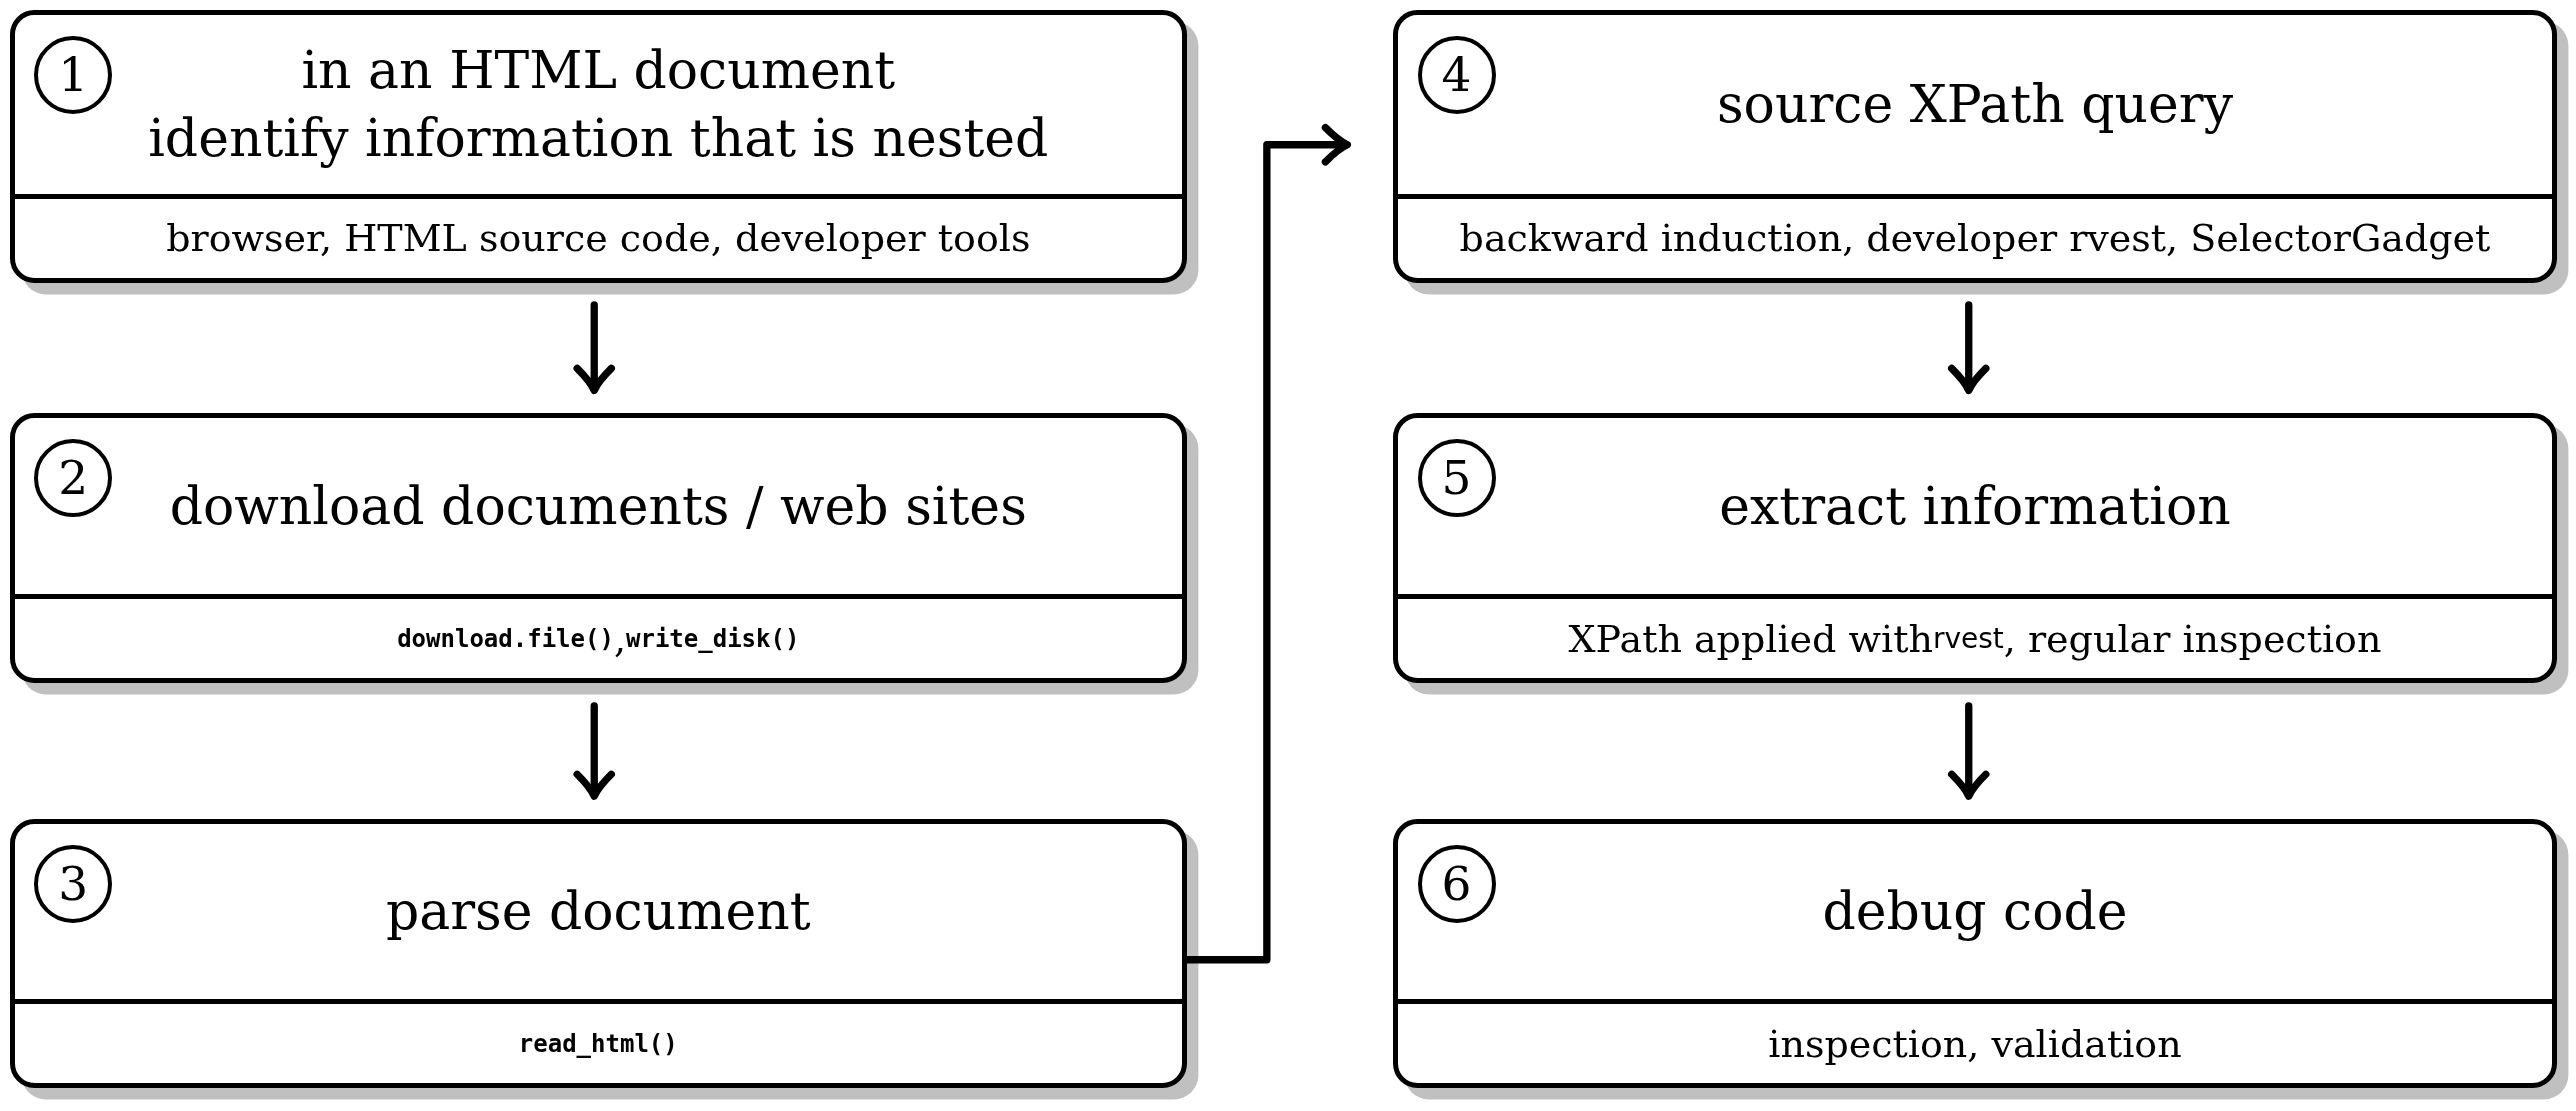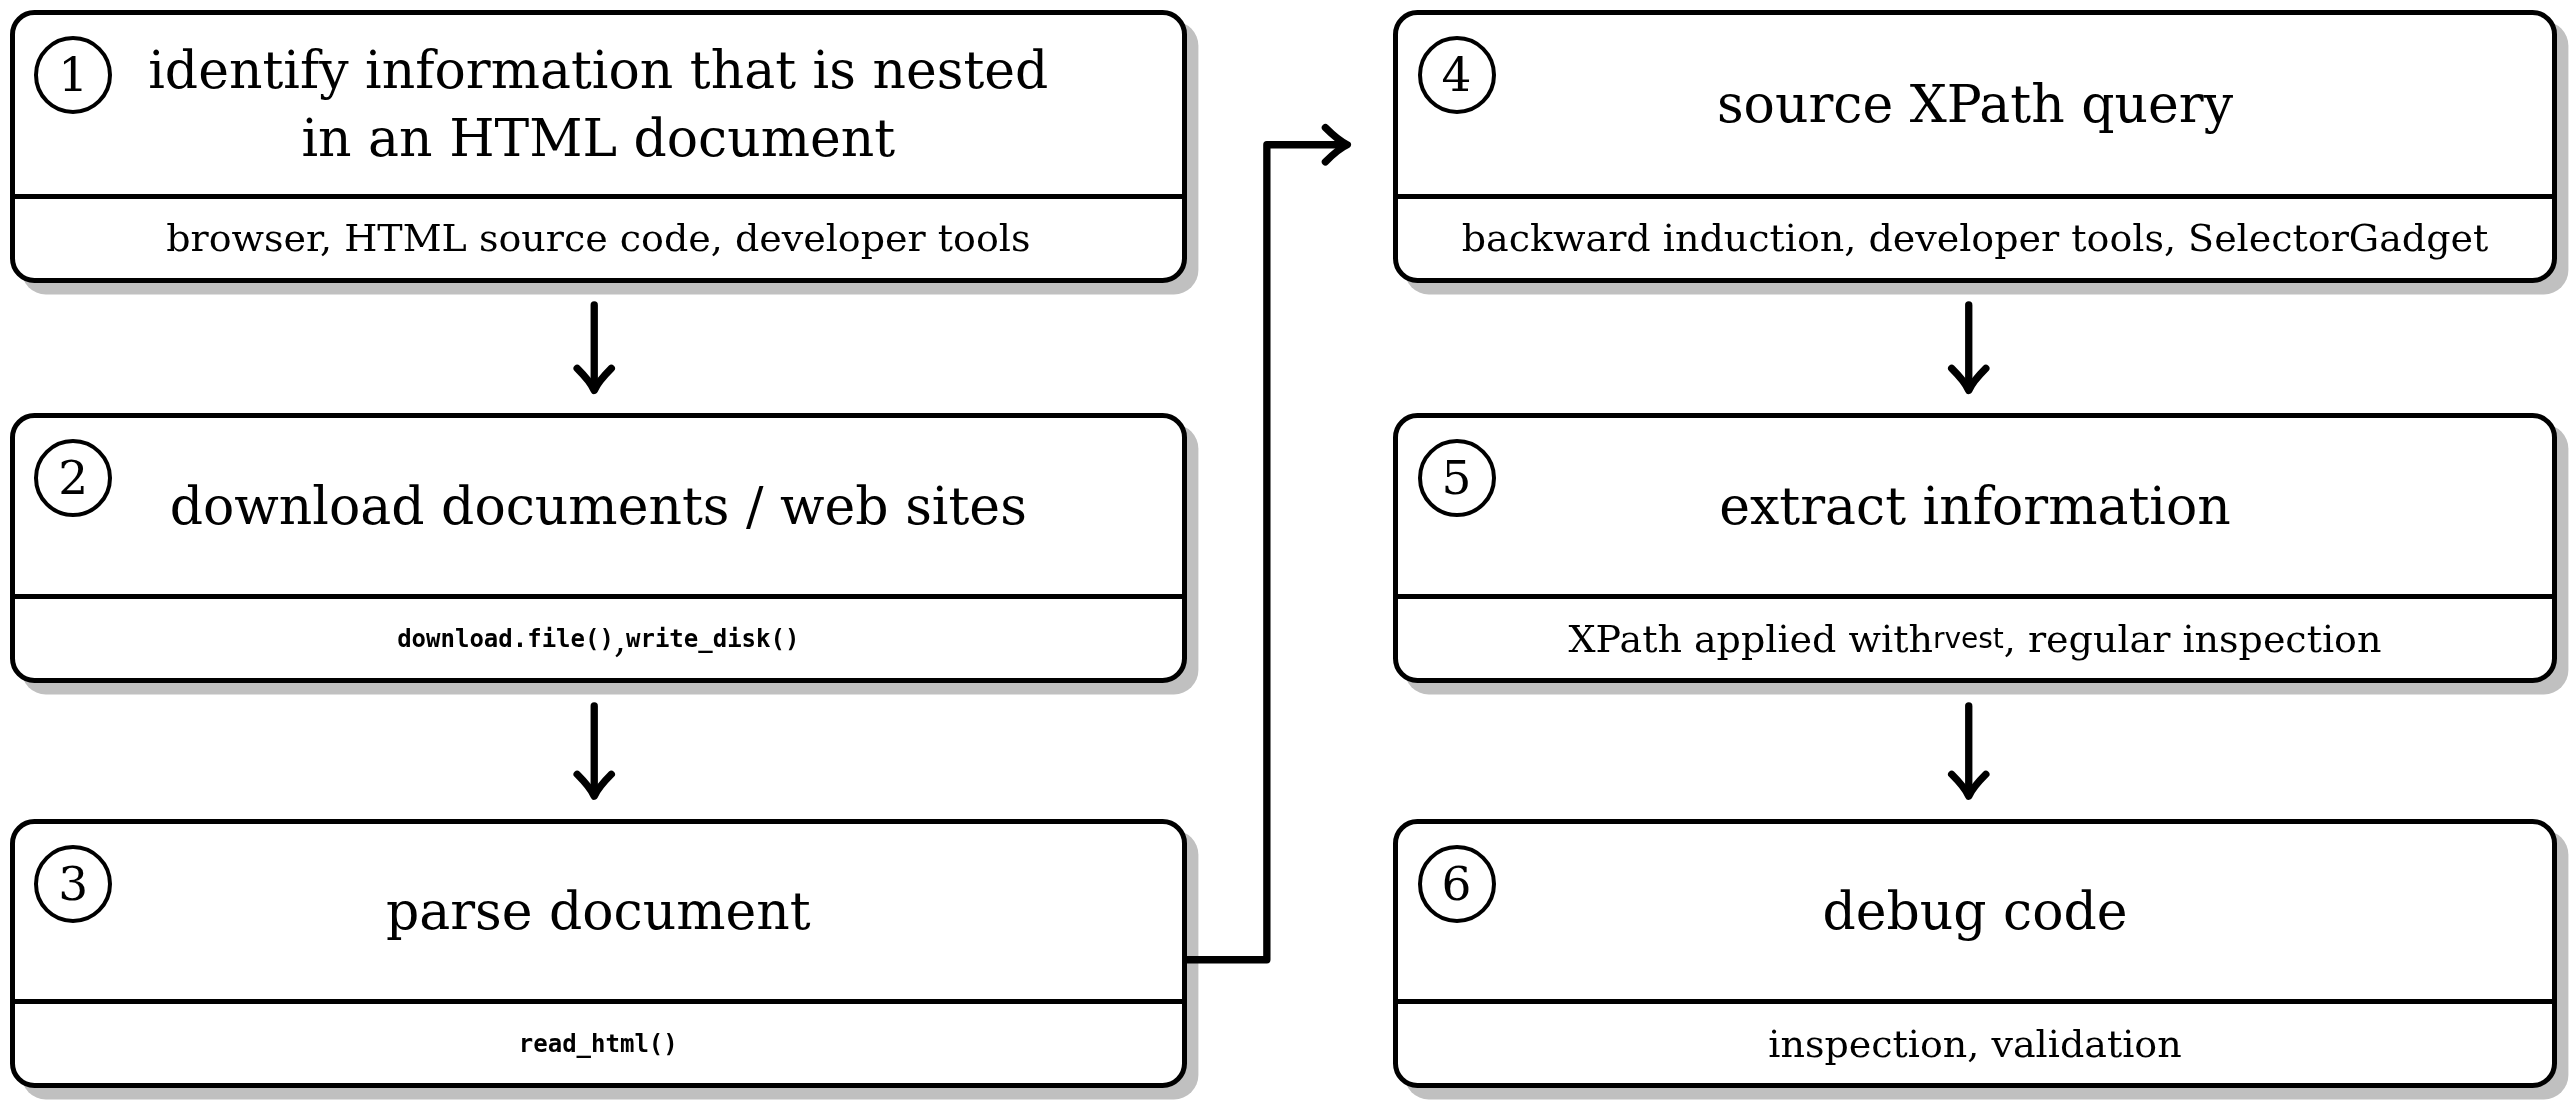--- a/index.html
+++ b/index.html
@@ -87,22 +87,22 @@
 </head>
 <body>
 
 <div id="canvas">
 
   <div class="step-box" id="box1">
     <div class="title-area">
       <div class="num-badge">
         <span>1</span>
       </div>
+      <div>in an HTML document</div>
       <div>identify information that is nested</div>
-      <div>in an HTML document</div>
     </div>
     <div class="sub-area">
       <span>browser, HTML source code, developer tools</span>
     </div>
   </div>
 
   <div class="step-box" id="box2">
     <div class="title-area">
       <div class="num-badge">
         <span>2</span>
@@ -129,21 +129,21 @@
   </div>
 
   <div class="step-box" id="box4">
     <div class="title-area">
       <div class="num-badge">
         <span>4</span>
       </div>
       <div>source XPath query</div>
     </div>
     <div class="sub-area">
-      <span>backward induction, developer tools, SelectorGadget</span>
+      <span>backward induction, developer rvest, SelectorGadget</span>
     </div>
   </div>
 
   <div class="step-box" id="box5">
     <div class="title-area">
       <div class="num-badge">
         <span>5</span>
       </div>
       <div>extract information</div>
     </div>

